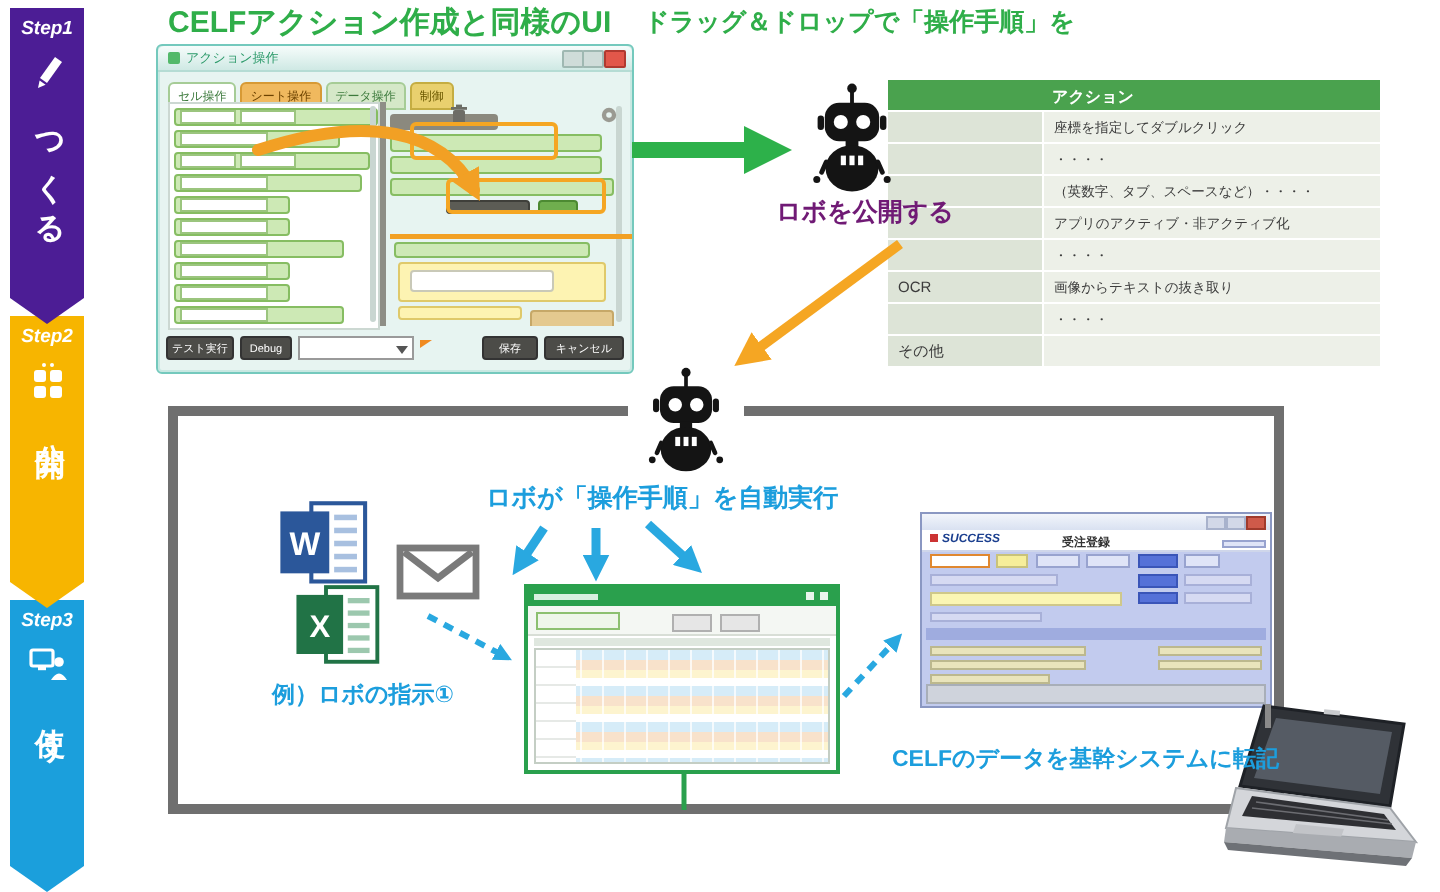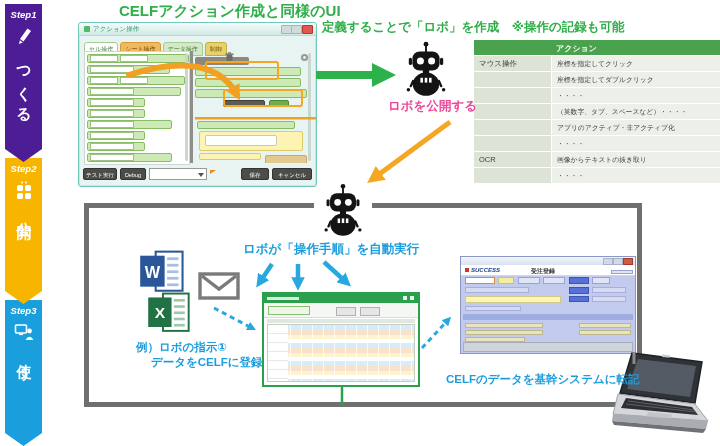--- a/index.html
+++ b/index.html
@@ -10,21 +10,21 @@
   .step{position:absolute;left:5px;width:37px;color:#fff;text-align:center;
         clip-path:polygon(0 0,100% 0,100% calc(100% - 13px),50% 100%,0 calc(100% - 13px));}
   .step .slabel{font-size:9.5px;font-weight:bold;font-style:italic;margin-top:5px;}
   .step .sicon{margin-top:6px;height:22px;}
   .step .saction{display:inline-block;margin-top:8px;writing-mode:vertical-rl;text-orientation:upright;
         font-size:15px;font-weight:bold;letter-spacing:3px;}
 
   
   .green-head{font-size:15px;font-weight:bold;color:#2fae49;}
   .green-para{font-size:12.5px;font-weight:bold;color:#2fae49;line-height:16px;white-space:nowrap;}
-  .orange-text{font-size:12.5px;font-weight:bold;color:#ec4899;white-space:nowrap;font-family:Liberation Serif, serif;}
+  .orange-text{font-size:12.5px;font-weight:bold;color:#701a75;white-space:nowrap;font-family:Liberation Serif, serif;}
   .blue-text{font-size:11.5px;font-weight:bold;color:#1c9edd;white-space:nowrap;}
 
   
   #editor{left:78px;top:22px;width:237px;height:163px;background:#e7f4f1;border:1px solid #74c9bd;
           border-radius:3px;box-shadow:0 0 0 1px #c8e8e2 inset;z-index:4;}
   .ed-title{position:absolute;left:0;top:0;width:100%;height:12px;
             background:linear-gradient(#f6fcfb,#cfe9e4);border-bottom:1px solid #b5dcd4;border-radius:3px 3px 0 0;}
   .ed-title .txt{position:absolute;left:14px;top:2px;font-size:6.5px;color:#2c9a6a;}
   .ed-title .dot{position:absolute;left:5px;top:3px;width:6px;height:6px;background:#53b96a;border-radius:1px;}
   .winbtn{position:absolute;top:2px;width:9px;height:7px;background:#cfdcd9;border:1px solid #9fb8b2;border-radius:1px;}
@@ -54,21 +54,21 @@
   .orange-box{position:absolute;border:2px solid #f5a623;border-radius:3px;background:transparent;}
   .ed-bottom{position:absolute;left:4px;top:143px;width:229px;height:17px;}
   .dbtn{position:absolute;top:2px;height:12px;background:#4c4c48;color:#fff;font-size:5.5px;border:1px solid #333;
         border-radius:2px;text-align:center;line-height:12px;box-sizing:border-box;}
   .ddrop{position:absolute;top:2px;left:66px;width:58px;height:12px;background:#fff;border:1px solid #9a9a9a;box-sizing:border-box;}
   .ddrop .arr{position:absolute;right:2px;top:4px;width:0;height:0;border-left:3px solid transparent;
               border-right:3px solid transparent;border-top:4px solid #555;}
   .flag{position:absolute;left:127px;top:4px;width:0;height:0;border-top:4px solid #f08a20;border-right:6px solid transparent;}
 
   
-  #atable{left:474px;top:40px;width:246px;z-index:4;}
+  #atable{left:444px;top:40px;width:246px;z-index:4;}
   .at-header{height:15px;background:#4aa24e;position:relative;}
   .at-header .txt{position:absolute;left:82px;top:3px;font-size:8px;font-weight:bold;color:#fff;}
   .at-row{display:flex;margin-top:1px;}
   .at-cat{width:72px;background:#dde4d7;padding:3px 0 2px 5px;font-size:7.5px;color:#3c3c3c;}
   .at-act{flex:1;background:#edf0e8;padding:3px 0 2px 5px;margin-left:1px;font-size:6.8px;color:#3c3c3c;white-space:nowrap;overflow:hidden;}
 
   
   #desktop{left:84px;top:203px;width:548px;height:194px;border:5px solid #6f6f6f;z-index:1;}
   #desktop-label{left:98px;top:214px;font-size:13px;color:#4f4f4f;letter-spacing:3px;z-index:2;}
   #robot2-patch{left:314px;top:199px;width:58px;height:13px;background:#fff;z-index:2;}
@@ -162,26 +162,25 @@
       <svg width="20" height="20" viewBox="0 0 20 20">
           <rect x="1.5" y="3" width="11" height="8" rx="1" fill="none" stroke="#fff" stroke-width="1.6"></rect>
           <rect x="5" y="11.5" width="4" height="1.6" fill="#fff"></rect>
           <circle cx="15.5" cy="9" r="2.4" fill="#fff"></circle>
           <path d="M11.5 18 Q15.5 11.5 19.5 18 Z" fill="#fff"></path>
         </svg>
     </div>
     <span class="saction">使う</span>
   </div>
 
-  <div class="abs green-head toptext" style="left:84px;top:2px;margin-left:35px;">CELFアクション作成と同様のUI</div>
-  <div class="abs green-para toptext" style="left:322px;top:19px;">定義することで「ロボ」を作成　※操作の記録も可能</div>
+  <div class="abs green-head toptext" style="left:84px;top:2px;">CELFアクション作成と同様のUI</div>
+  <div class="abs green-para toptext" style="left:322px;top:3px;">ドラッグ＆ドロップで「操作手順」を</div>
   <div class="abs orange-text toptext" style="left:388px;top:98px;">ロボを公開する</div>
   <div class="abs blue-text toptext" style="left:243px;top:241px;font-size:12.5px;">ロボが「操作手順」を自動実行</div>
   <div class="abs blue-text toptext" style="left:136px;top:340px;">例）ロボの指示①</div>
-  <div class="abs blue-text toptext" style="left:151px;top:355px;">データをCELFに登録</div>
   <div class="abs blue-text toptext" style="left:446px;top:372px;">CELFのデータを基幹システムに転記</div>
 
   <div id="editor" class="abs">
     <div class="ed-title">
       <div class="dot"></div>
       <div class="txt">アクション操作</div>
       <div class="winbtn" style="right:24px;"></div>
       <div class="winbtn" style="right:14px;"></div>
       <div class="winbtn close" style="right:3px;"></div>
     </div>
@@ -272,24 +271,20 @@
       <div class="dbtn" style="left:189px;width:40px;">キャンセル</div>
     </div>
   </div>
 
   <div id="atable" class="abs">
     <div class="at-header">
       <div class="txt">アクション</div>
     </div>
     <div>
         <div class="at-row">
-          <div class="at-cat">マウス操作</div>
-          <div class="at-act">座標を指定してクリック</div>
-        </div>
-        <div class="at-row">
           <div class="at-cat"></div>
           <div class="at-act">座標を指定してダブルクリック</div>
         </div>
         <div class="at-row">
           <div class="at-cat"></div>
           <div class="at-act">・・・・</div>
         </div>
         <div class="at-row">
           <div class="at-cat"></div>
           <div class="at-act">（英数字、タブ、スペースなど）・・・・</div>
@@ -302,20 +297,24 @@
           <div class="at-cat"></div>
           <div class="at-act">・・・・</div>
         </div>
         <div class="at-row">
           <div class="at-cat">OCR</div>
           <div class="at-act">画像からテキストの抜き取り</div>
         </div>
         <div class="at-row">
           <div class="at-cat"></div>
           <div class="at-act">・・・・</div>
+        </div>
+        <div class="at-row">
+          <div class="at-cat">その他</div>
+          <div class="at-act"></div>
         </div>
       </div>
   </div>
 
   <svg class="abs robot" style="left:402px;top:40px;z-index:5;" width="48" height="58" viewBox="0 0 60 72">
     <g fill="#141414">
         <circle cx="30" cy="5" r="3"></circle>
         <rect x="28.8" y="7" width="2.4" height="8"></rect>
     <rect x="13" y="14" width="34" height="24" rx="9"></rect>
         <rect x="8.5" y="22" width="4" height="9" rx="2"></rect>

